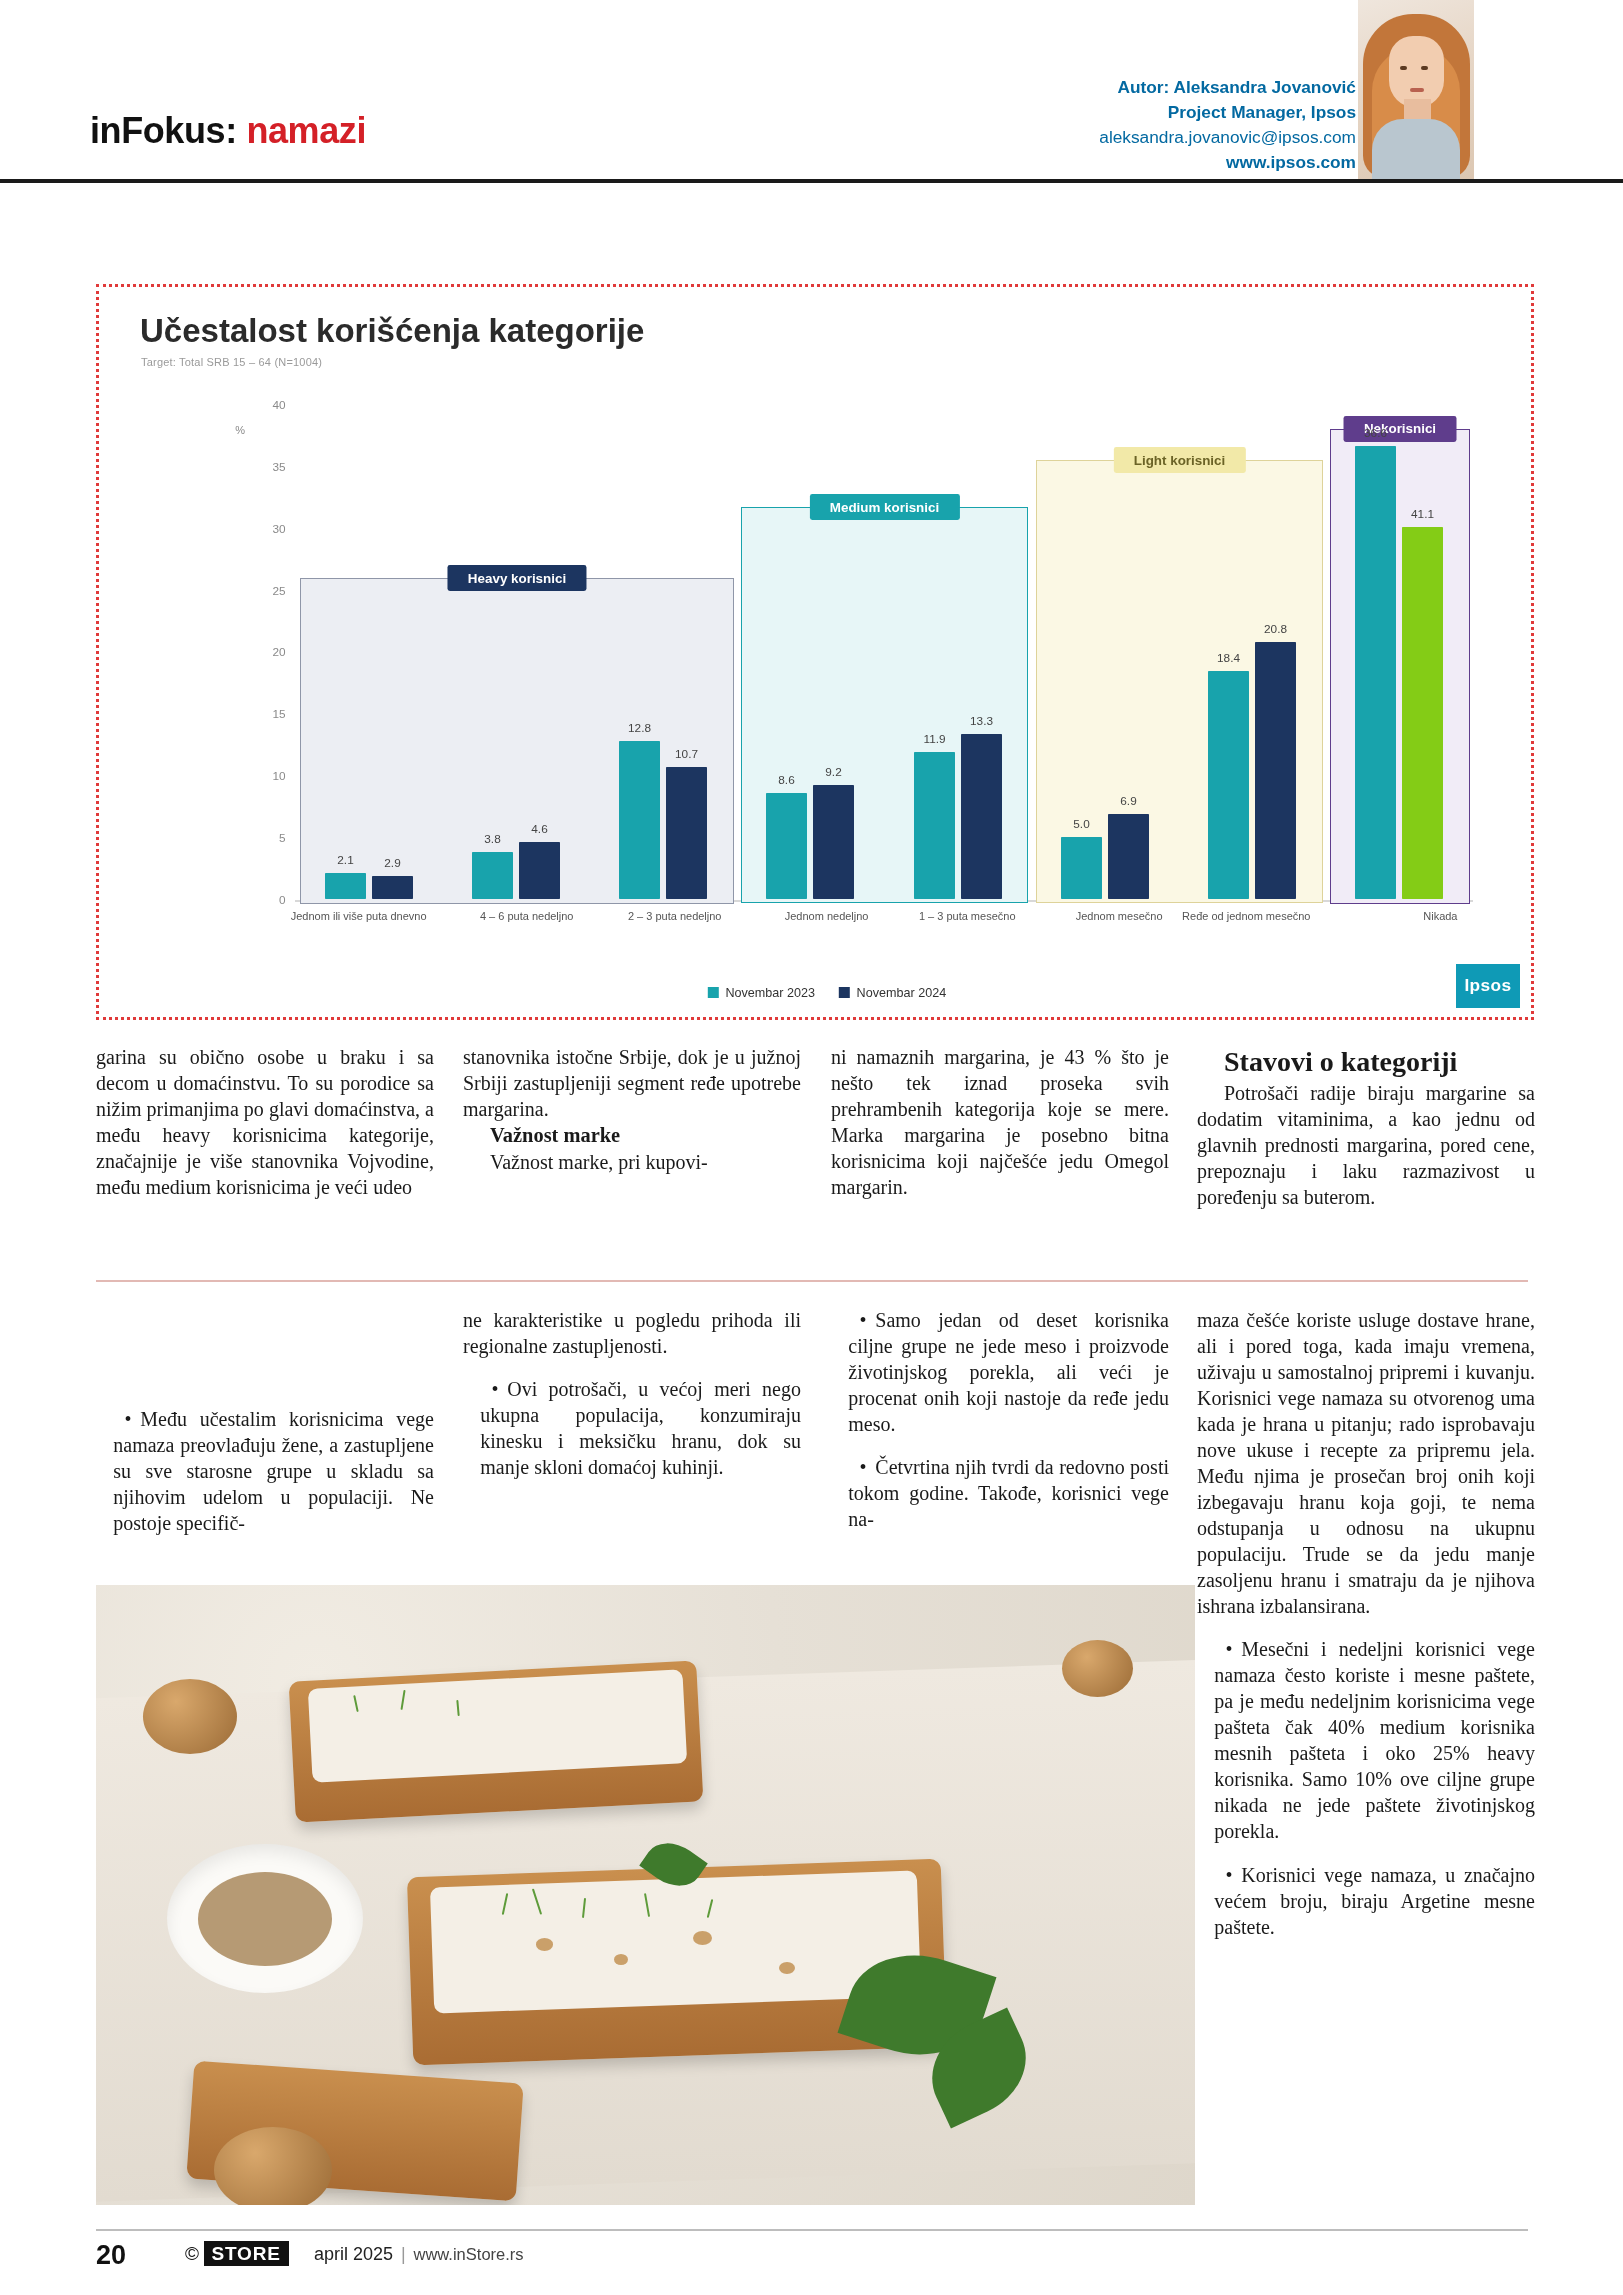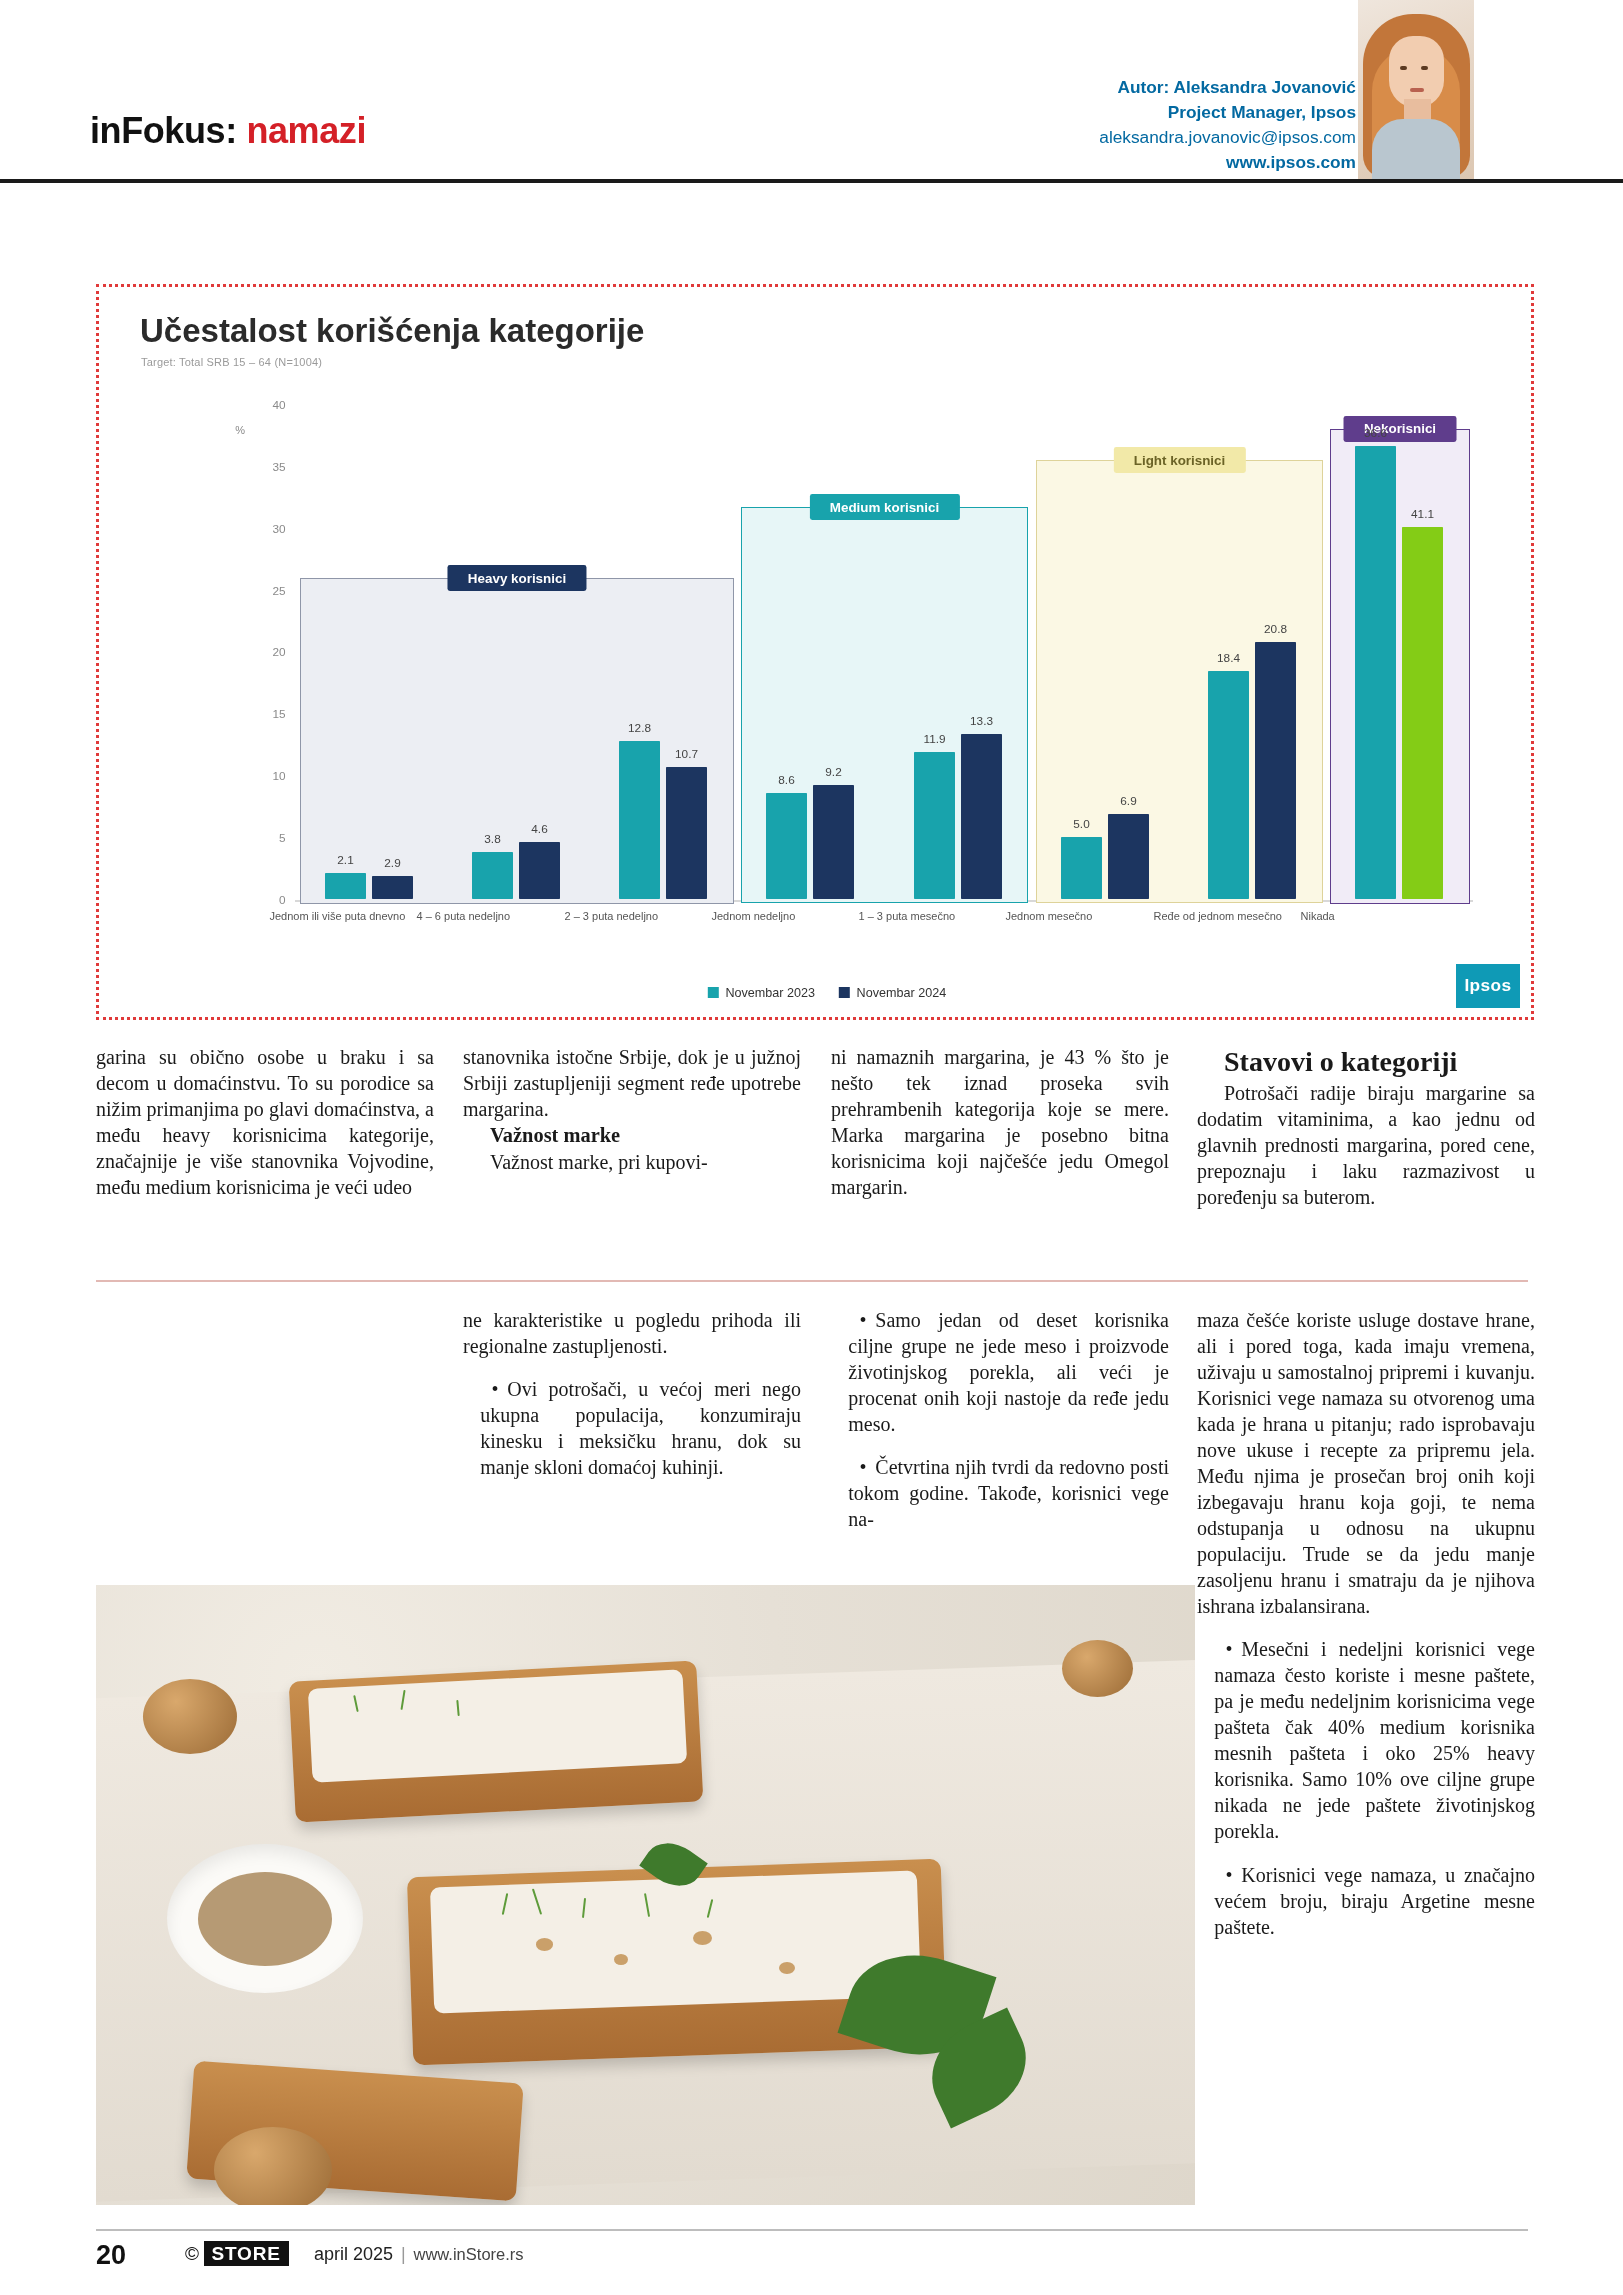--- a/index.html
+++ b/index.html
@@ -51,21 +51,21 @@
   .grp{position:absolute;top:0;bottom:71px;}
   .grp-tag{
     position:absolute;left:50%;transform:translateX(-50%);
     font-family:"Liberation Sans",sans-serif;font-size:13.4px;font-weight:bold;
     padding:5.5px 20.4px;border-radius:2.4px;white-space:nowrap;
   }
 
   .bar{position:absolute;bottom:0;width:41px;border-radius:0.8px;}
   .bar .val{position:absolute;top:-20.4px;left:50%;transform:translateX(-50%);font-family:"Liberation Sans",sans-serif;font-size:11.8px;color:#444;white-space:nowrap;}
   .cat{
-    position:absolute;top:504px;width:157px;text-align:left;
+    position:absolute;top:504px;width:157px;text-align:right;
     font-family:"Liberation Sans",sans-serif;font-size:11px;color:#555;line-height:1.3;
     transform:translateX(-50%);
   }
 
   .legend{position:absolute;left:50%;transform:translateX(-50%);bottom:17.3px;font-family:"Liberation Sans",sans-serif;font-size:12.6px;color:#333;}
   .legend span.sw{display:inline-block;width:11px;height:11px;margin:0 7px 0 23.6px;vertical-align:-0.8px;}
   .ipsos{position:absolute;right:11px;bottom:9.4px;width:64px;height:44px;background:#0f9ab6;color:#fff;font-family:"Liberation Sans",sans-serif;font-weight:bold;font-size:17.3px;display:flex;align-items:center;justify-content:center;letter-spacing:0.4px;}
 
   
   .col{position:absolute;font-size:20px;line-height:1.30;text-align:justify;}
@@ -244,20 +244,23 @@
     <p class="noind">ni namaznih margarina, je 43 % što je nešto tek iznad proseka svih prehrambenih kategorija koje se mere. Marka margarina je posebno bitna korisnicima koji najčešće jedu Omegol margarin.</p>
   </div>
 
   <div class="col" style="left:1197px;top:1044px;width:338px;">
     <p class="h-stav">Stavovi o kategoriji</p>
     <p>Potrošači radije biraju margarine sa dodatim vitaminima, a kao jednu od glavnih prednosti margarina, pored cene, prepoznaju i laku razmazivost u poređenju sa buterom.</p>
   </div>
 
   <div class="divider" style="top:1280px;"></div>
 
+  <div class="col" style="left:96px;top:1406px;width:338px;">
+    <p class="bullet">Među učestalim korisnicima vege namaza preovlađuju žene, a zastupljene su sve starosne grupe u skladu sa njihovim udelom u populaciji. Ne postoje specifič-</p>
+  </div>
 
   <div class="col" style="left:463px;top:1307px;width:338px;">
     <p class="noind">ne karakteristike u pogledu prihoda ili regionalne zastupljenosti.</p>
     <p class="bullet" style="margin-top:17.3px;">Ovi potrošači, u većoj meri nego ukupna populacija, konzumiraju kinesku i meksičku hranu, dok su manje skloni domaćoj kuhinji.</p>
   </div>
 
   <div class="col" style="left:831px;top:1307px;width:338px;">
     <p class="bullet">Samo jedan od deset korisnika ciljne grupe ne jede meso i proizvode životinjskog porekla, ali veći je procenat onih koji nastoje da ređe jedu meso.</p>
     <p class="bullet" style="margin-top:17.3px;">Četvrtina njih tvrdi da redovno posti tokom godine. Takođe, korisnici vege na-</p>
   </div>

